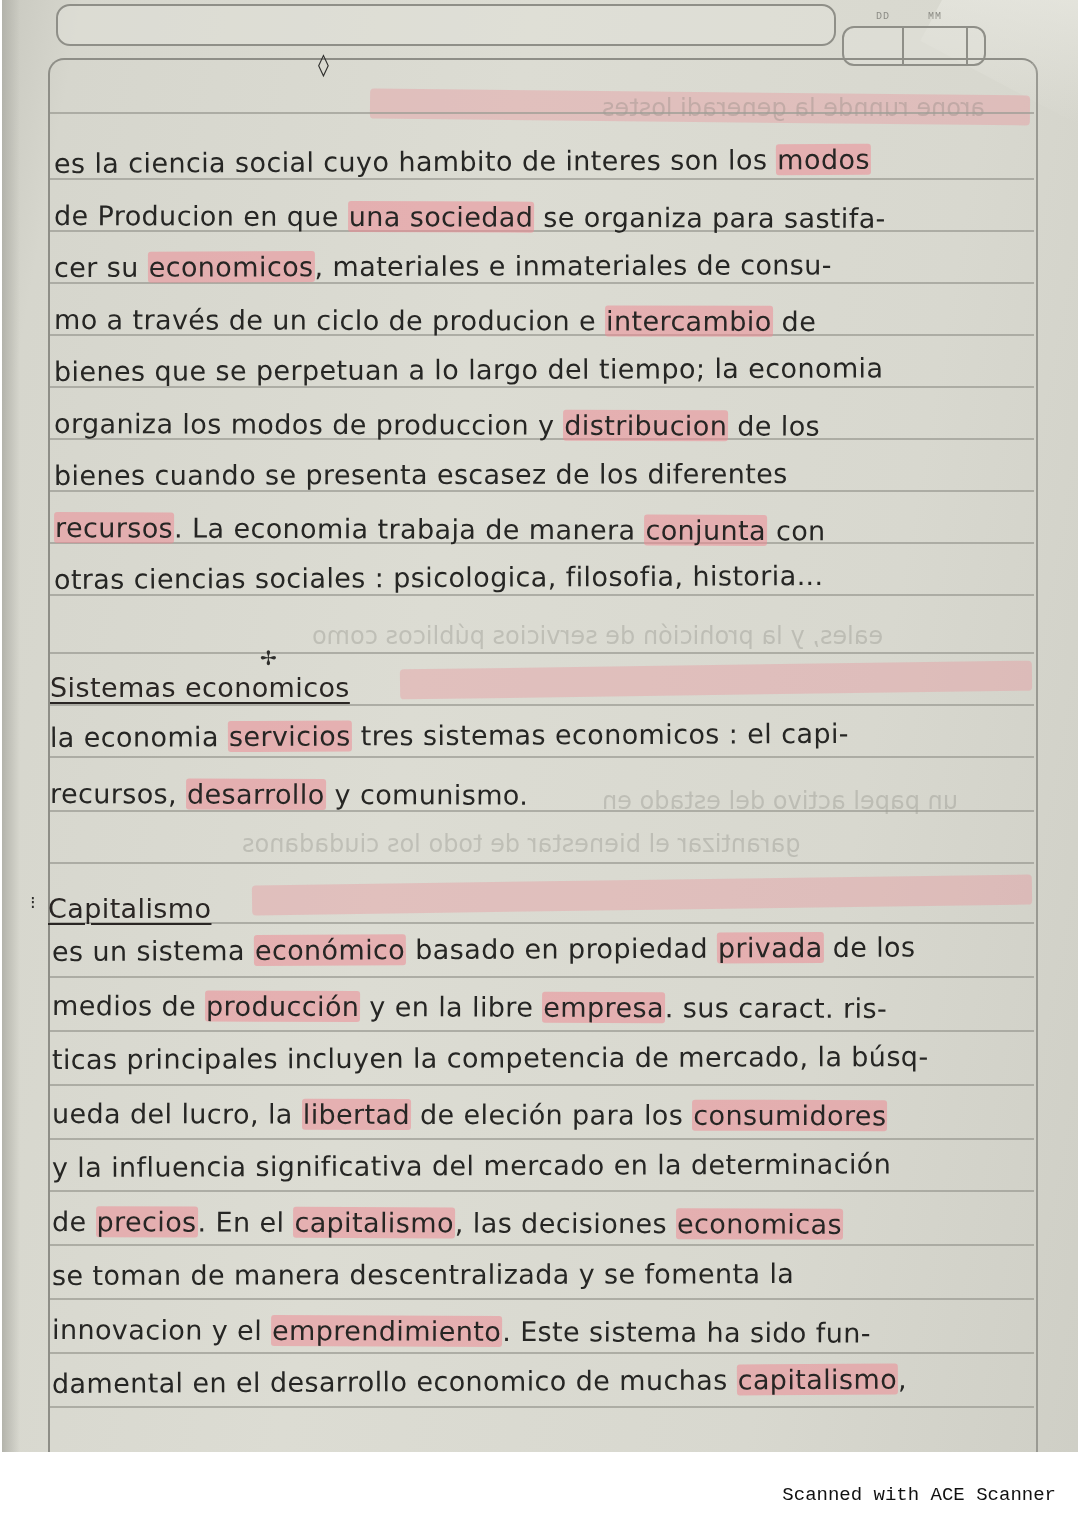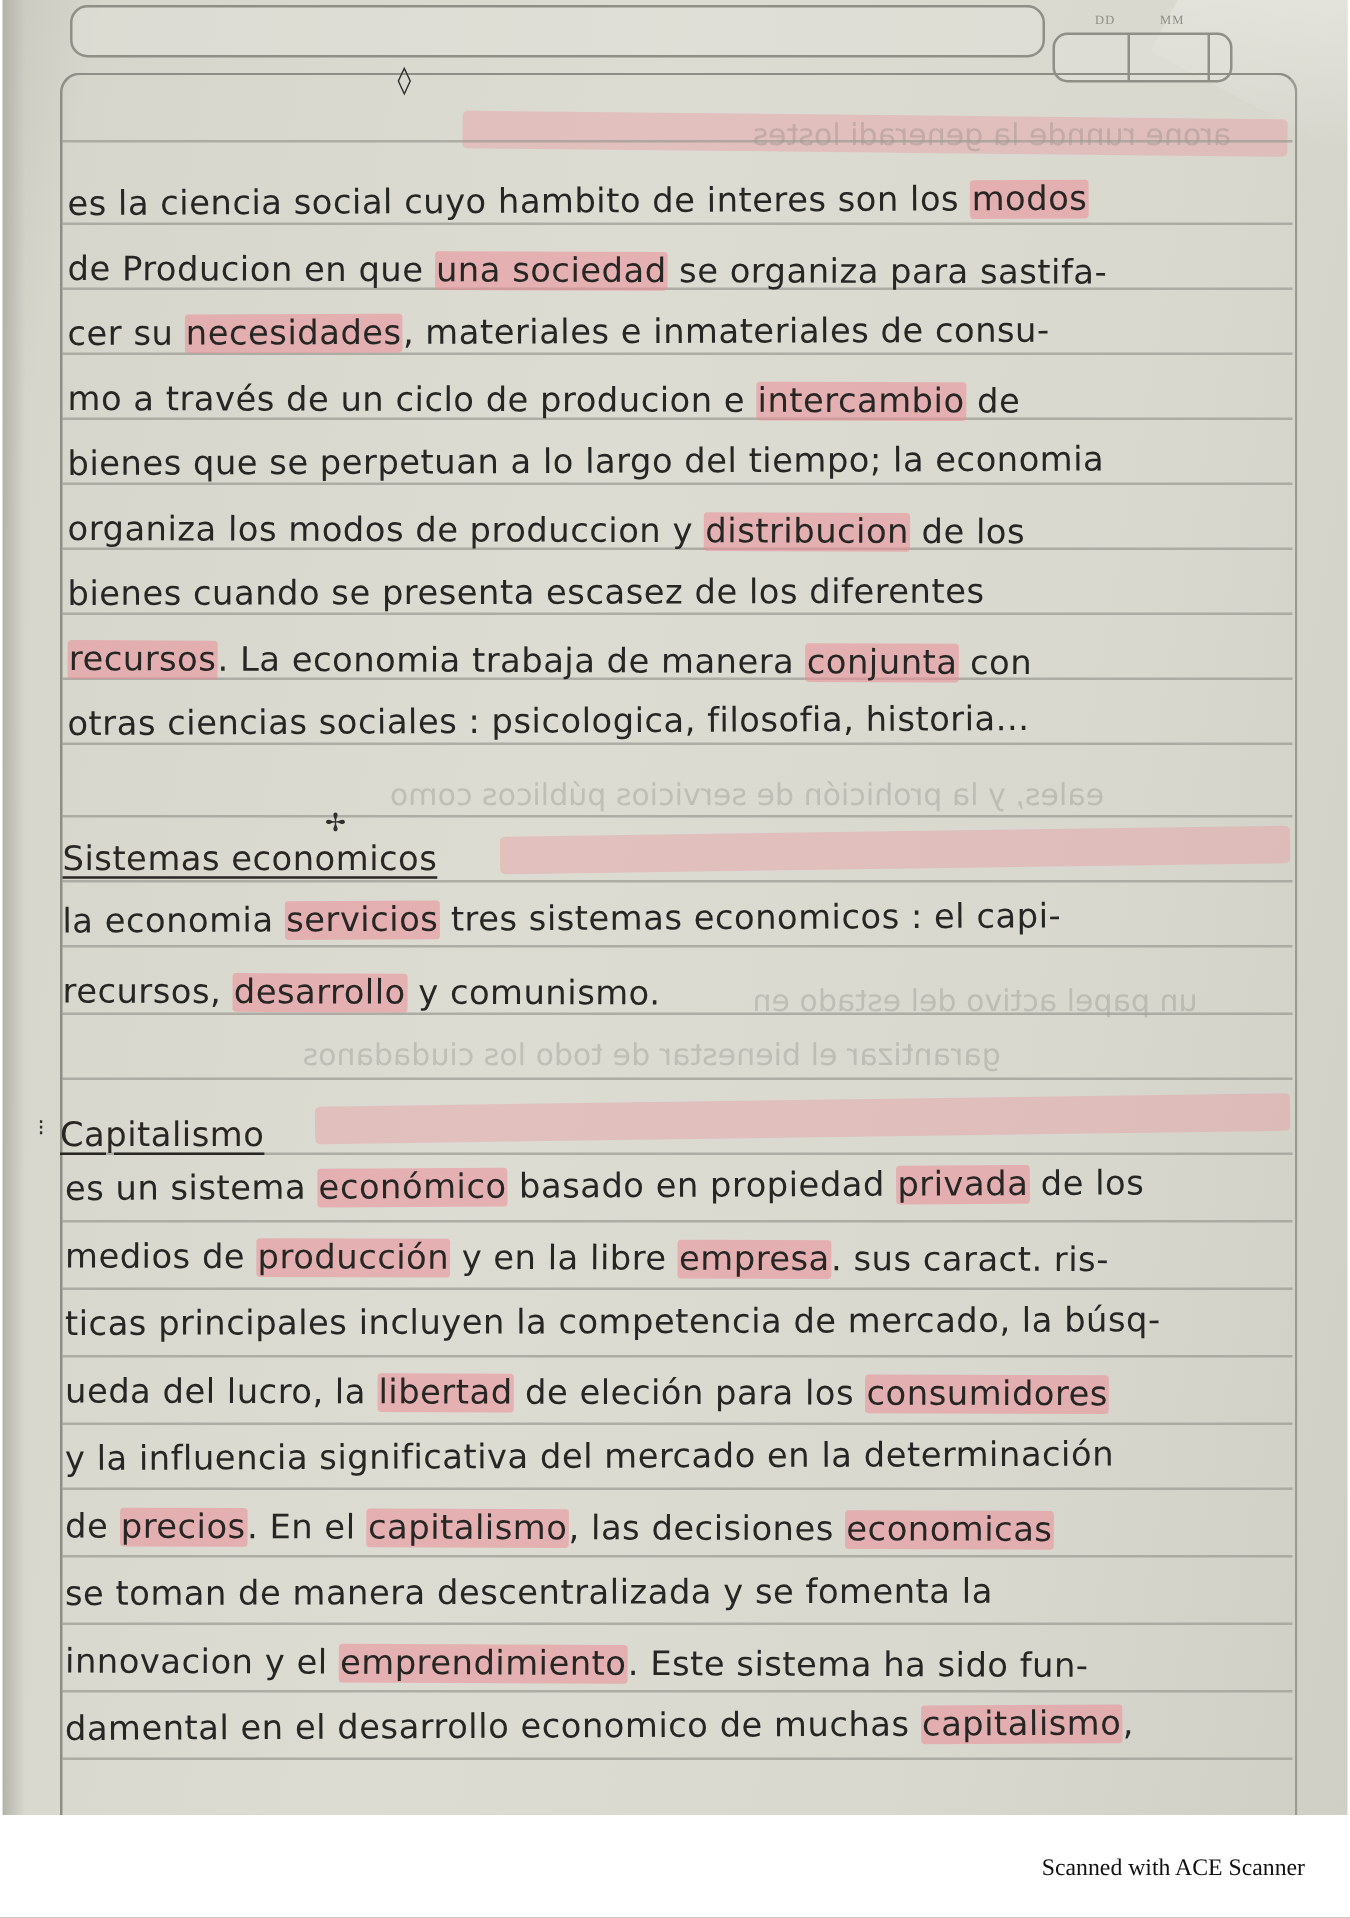--- a/index.html
+++ b/index.html
@@ -23,21 +23,21 @@
   }
   .hdr-box {
     position: absolute; border: 2px solid #8f8f88; border-radius: 14px; background: rgba(225,225,218,0.5);
   }
   .hdr-title { left: 54px; top: 4px; width: 776px; height: 38px; }
   .hdr-date { left: 840px; top: 26px; width: 140px; height: 36px; border-radius: 12px; }
   .hdr-date .div1 { position: absolute; left: 58px; top: 0; bottom: 0; border-left: 2px solid #8f8f88; }
   .hdr-date .div2 { position: absolute; left: 122px; top: 0; bottom: 0; border-left: 2px solid #8f8f88; }
   .date-label {
     position: absolute; top: 11px; font-size: 10px; color: #8d8d86; letter-spacing: 1px;
-    font-family: Liberation Serif, serif;
+    font-family: Liberation Mono, monospace;
   }
   .sheet {
     position: absolute; left: 46px; top: 58px; width: 986px; height: 1400px;
     border-left: 2px solid #8e8e87; border-right: 2px solid #9a9a93; border-top: 2px solid #8e8e87;
     border-radius: 16px 16px 0 0;
   }
   .rule {
     position: absolute; left: 48px; height: 2px; background: #9d9d96; opacity: 0.75;
   }
   .line {
@@ -51,21 +51,21 @@
     position: absolute; height: 30px; background: rgba(232,150,158,0.40); border-radius: 4px;
   }
   .ghost-text {
     position: absolute; font-size: 24px; color: rgba(120,120,112,0.28); transform: scaleX(-1); white-space: nowrap;
     font-family: "DejaVu Sans", sans-serif;
   }
   .mark {
     position: absolute; font-size: 22px; color: #2e2e2c;
   }
   .footer {
-    position: absolute; right: 36px; top: 1484px; font-family: Liberation Serif, serif;
+    position: absolute; right: 24px; top: 1484px; font-family: Liberation Mono, monospace;
     font-size: 19px; color: #111;
   }
 </style>
 </head>
 <body>
 
 <div class="photo">
   <div class="fold"></div>
 
   <div class="hdr-box hdr-title"></div>
@@ -119,21 +119,21 @@
 
   <div></div>
 
   <div class="line heading" style="top:672px; left:48px;">Sistemas economicos</div>
   <div></div>
 
   <div class="line heading" style="top:893px; left:46px;">Capitalismo</div>
   <div></div>
 <div class="line" style="top: 148px; left: 52px; transform: rotate(-0.3deg);"><span>es la ciencia social cuyo hambito de interes son los </span><span class="hl">modos</span></div>
     <div class="line" style="top: 200px; left: 52px; transform: rotate(0.2deg);"><span>de Producion en que </span><span class="hl">una sociedad</span><span> se organiza para sastifa-</span></div>
-    <div class="line" style="top: 252px; left: 52px; transform: rotate(-0.2deg);"><span>cer su </span><span class="hl">necesidades</span><span>, materiales e inmateriales de consu-</span></div>
+    <div class="line" style="top: 252px; left: 52px; transform: rotate(-0.2deg);"><span>cer su </span><span class="hl">economicos</span><span>, materiales e inmateriales de consu-</span></div>
     <div class="line" style="top: 304px; left: 52px; transform: rotate(0.15deg);"><span>mo a través de un ciclo de producion e </span><span class="hl">intercambio</span><span> de</span></div>
     <div class="line" style="top: 356px; left: 52px; transform: rotate(-0.25deg);"><span>bienes que se perpetuan a lo largo del tiempo; la economia</span></div>
     <div class="line" style="top: 408px; left: 52px; transform: rotate(0.2deg);"><span>organiza los modos de produccion y </span><span class="hl">distribucion</span><span> de los</span></div>
     <div class="line" style="top: 460px; left: 52px; transform: rotate(-0.15deg);"><span>bienes cuando se presenta escasez de los diferentes</span></div>
     <div class="line" style="top: 512px; left: 52px; transform: rotate(0.25deg);"><span class="hl">recursos</span><span>. La economia trabaja de manera </span><span class="hl">conjunta</span><span> con</span></div>
     <div class="line" style="top: 564px; left: 52px; transform: rotate(-0.3deg);"><span>otras ciencias sociales : psicologica, filosofia, historia...</span></div>
     <div class="line" style="top: 722px; left: 48px; transform: rotate(-0.3deg);"><span>la economia </span><span class="hl">servicios</span><span> tres sistemas economicos : el capi-</span></div>
     <div class="line" style="top: 778px; left: 48px; transform: rotate(0.2deg);"><span>recursos, </span><span class="hl">desarrollo</span><span> y comunismo.</span></div>
     <div class="line" style="top: 936px; left: 50px; transform: rotate(-0.3deg);"><span>es un sistema </span><span class="hl">económico</span><span> basado en propiedad </span><span class="hl">privada</span><span> de los</span></div>
     <div class="line" style="top: 990px; left: 50px; transform: rotate(0.2deg);"><span>medios de </span><span class="hl">producción</span><span> y en la libre </span><span class="hl">empresa</span><span>. sus caract. ris-</span></div>

